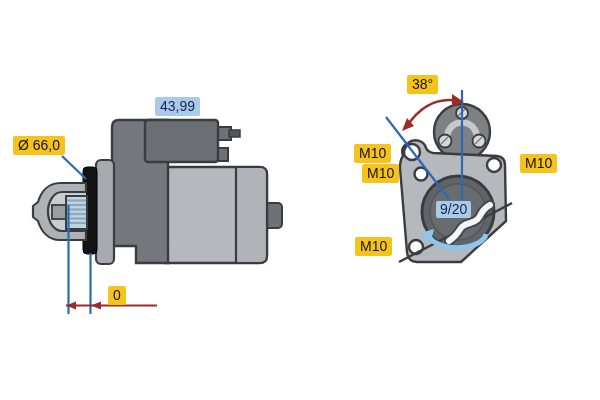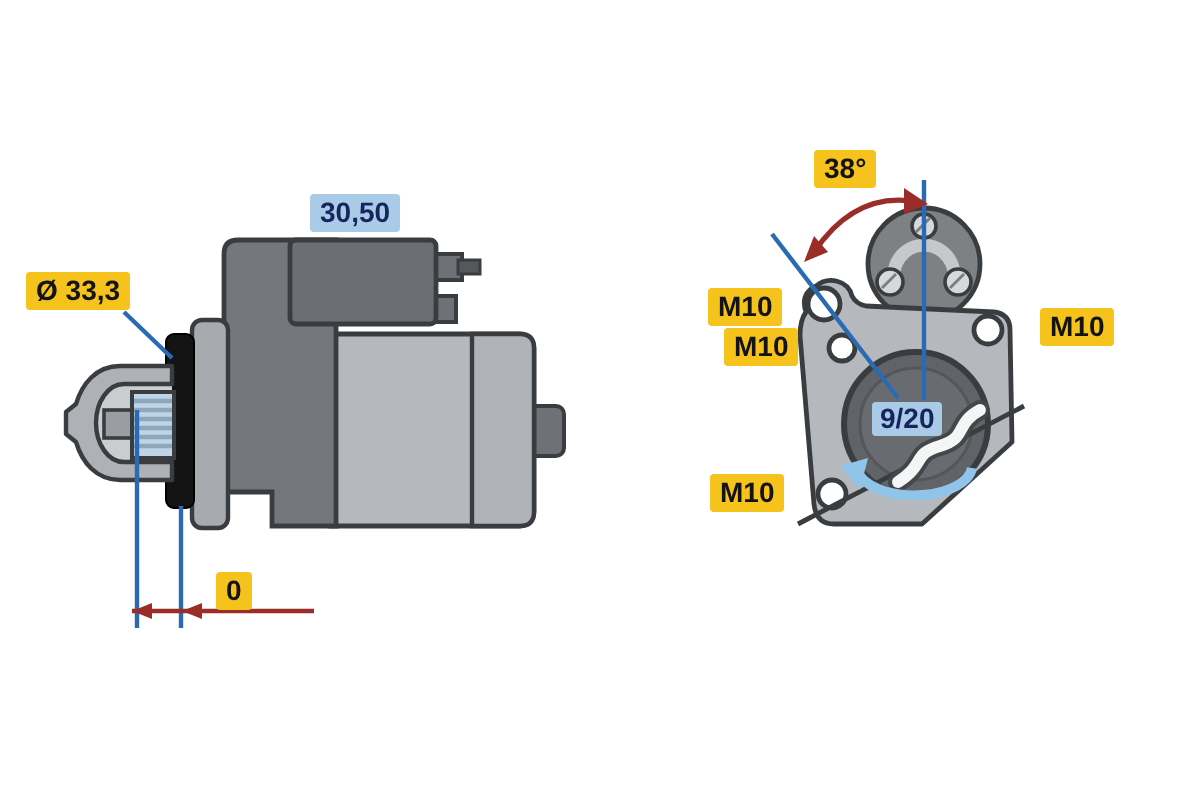--- a/index.html
+++ b/index.html
@@ -1,19 +1,19 @@
 <!DOCTYPE html>
 <html><head>
 <meta charset="utf-8">
 <style>
   html,body{margin:0;padding:0;background:#ffffff;}
   .canvas{position:relative;width:600px;height:400px;background:#ffffff;overflow:hidden;
           font-family:"Liberation Sans",sans-serif;}
   .canvas svg{position:absolute;left:0;top:0;}
-  .lbl{position:absolute;font-family:"Liberation Sans",sans-serif;font-weight:bold;
+  .lbl{position:absolute;font-family:"Liberation Sans",sans-serif;font-weight:normal;
        font-size:14px;line-height:17px;padding:1px 5px;border-radius:2px;white-space:nowrap;}
   .lbl.yellow{background:#F6C31C;color:#131313;}
   .lbl.blue{background:#A9CBE8;color:#16265C;}
 </style>
 </head>
 <body>
 
 <div class="canvas">
 
   <svg width="600" height="400" viewBox="0 0 600 400">
@@ -118,23 +118,23 @@
       </g>
 
       <g>
         <path d="M407 126 Q428 95 459 101" fill="none" stroke="#9B2D28" stroke-width="2.6"></path>
         <polygon points="402,131 407,118 414,126" fill="#9B2D28"></polygon>
         <polygon points="464,102 452,94 452,107" fill="#9B2D28"></polygon>
       </g>
     </g>
   </svg>
 
-  <div class="lbl yellow" style="left:13px;top:136px;">Ø 33,3</div>
+  <div class="lbl yellow" style="left:13px;top:136px;">Ø 66,0</div>
 
-  <div class="lbl blue" style="left:155px;top:97px;">30,50</div>
+  <div class="lbl blue" style="left:155px;top:97px;">43,99</div>
 
   <div class="lbl yellow" style="left:108px;top:286px;">0</div>
 
   <div class="lbl yellow" style="left:407px;top:75px;">38°</div>
 
   <div class="lbl yellow" style="left:354px;top:144px;">M10</div>
 
   <div class="lbl yellow" style="left:362px;top:164px;">M10</div>
 
   <div class="lbl yellow" style="left:520px;top:154px;">M10</div>

